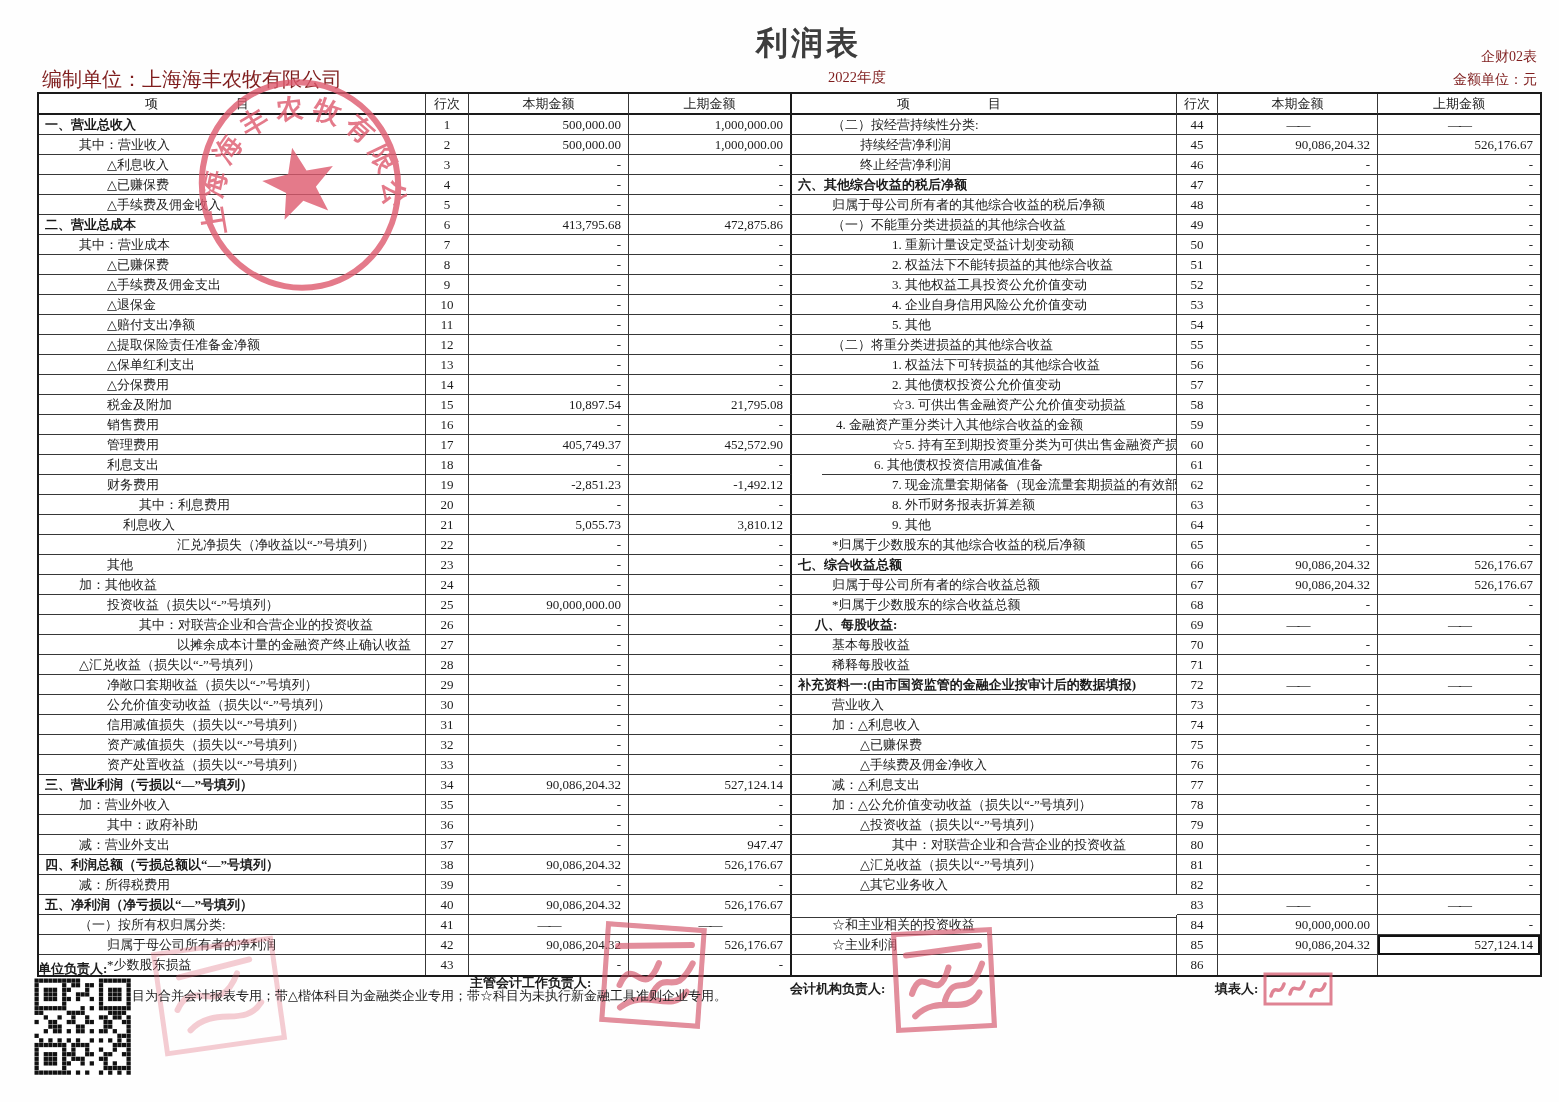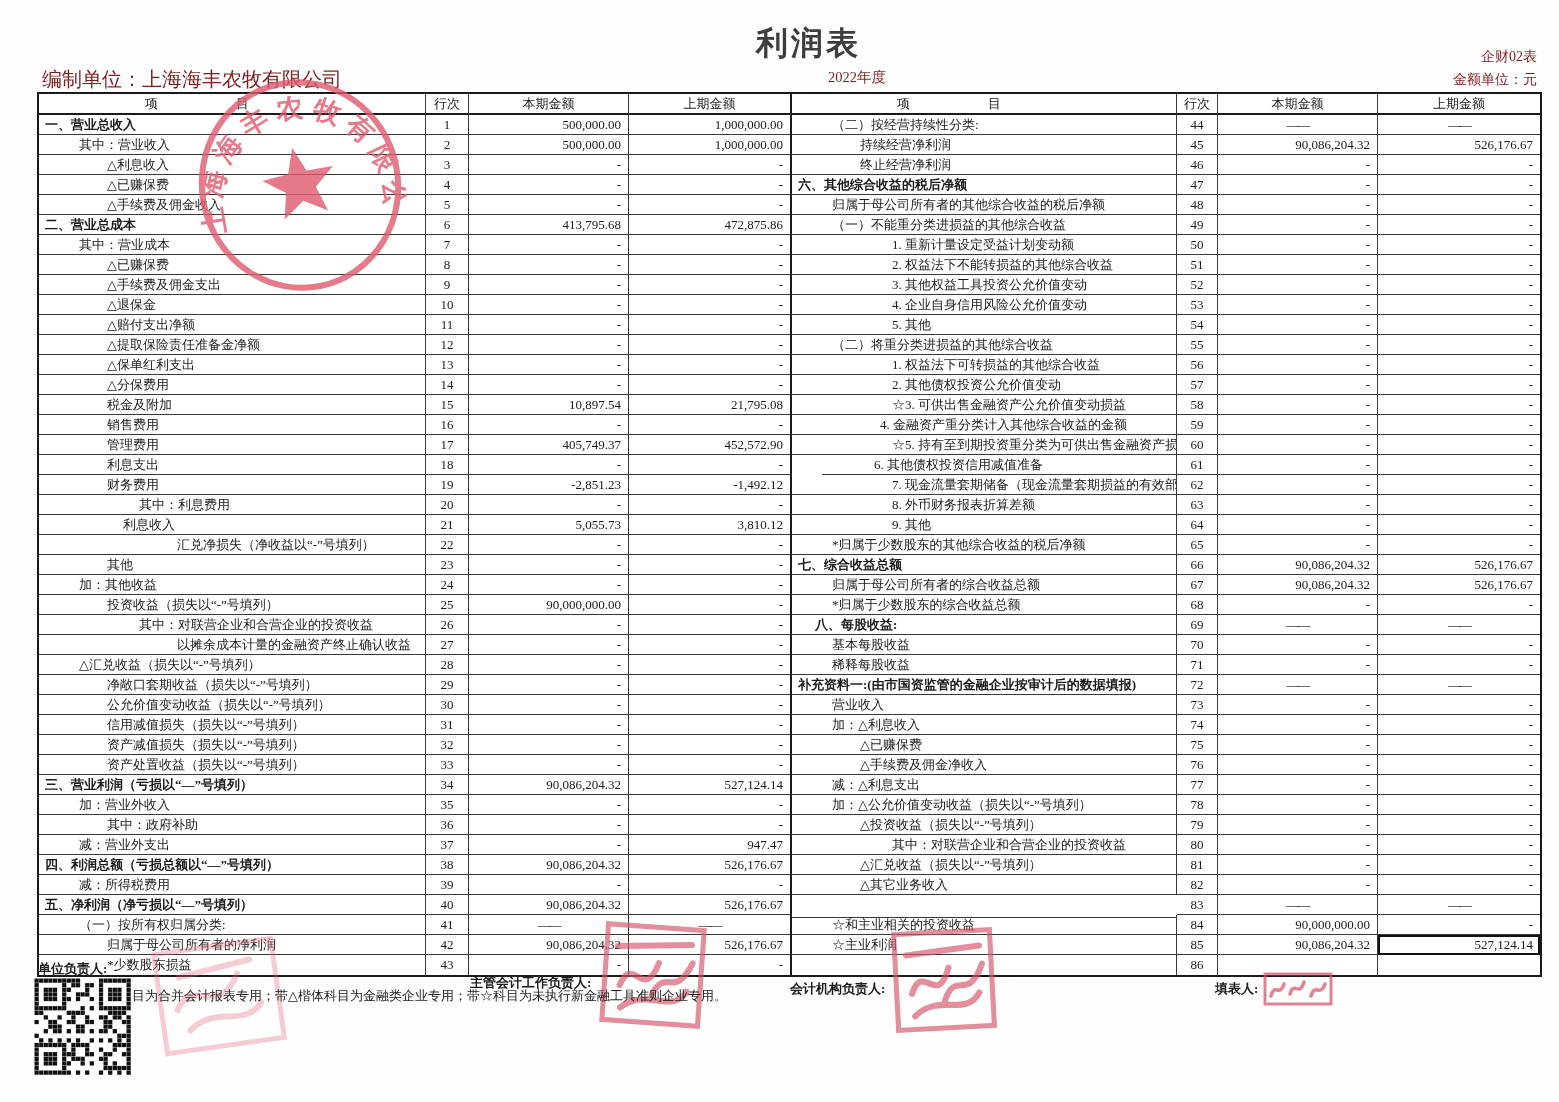--- a/index.html
+++ b/index.html
@@ -175,21 +175,21 @@
       <div class="num">10,897.54</div>
       <div class="num">21,795.08</div>
       <div class="it" style="padding-left: 100px;">☆3. 可供出售金融资产公允价值变动损益</div>
       <div class="ln">58</div>
       <div class="num">-</div>
       <div class="num">-</div>
       <div class="it" style="padding-left: 68px;">销售费用</div>
       <div class="ln">16</div>
       <div class="num">-</div>
       <div class="num">-</div>
-      <div class="it" style="padding-left: 88px;">4. 金融资产重分类计入其他综合收益的金额</div>
+      <div class="it" style="padding-left: 44px;">4. 金融资产重分类计入其他综合收益的金额</div>
       <div class="ln">59</div>
       <div class="num">-</div>
       <div class="num">-</div>
       <div class="it" style="padding-left: 68px;">管理费用</div>
       <div class="ln">17</div>
       <div class="num">405,749.37</div>
       <div class="num">452,572.90</div>
       <div class="it" style="padding-left: 100px;">☆5. 持有至到期投资重分类为可供出售金融资产损益</div>
       <div class="ln">60</div>
       <div class="num">-</div>

